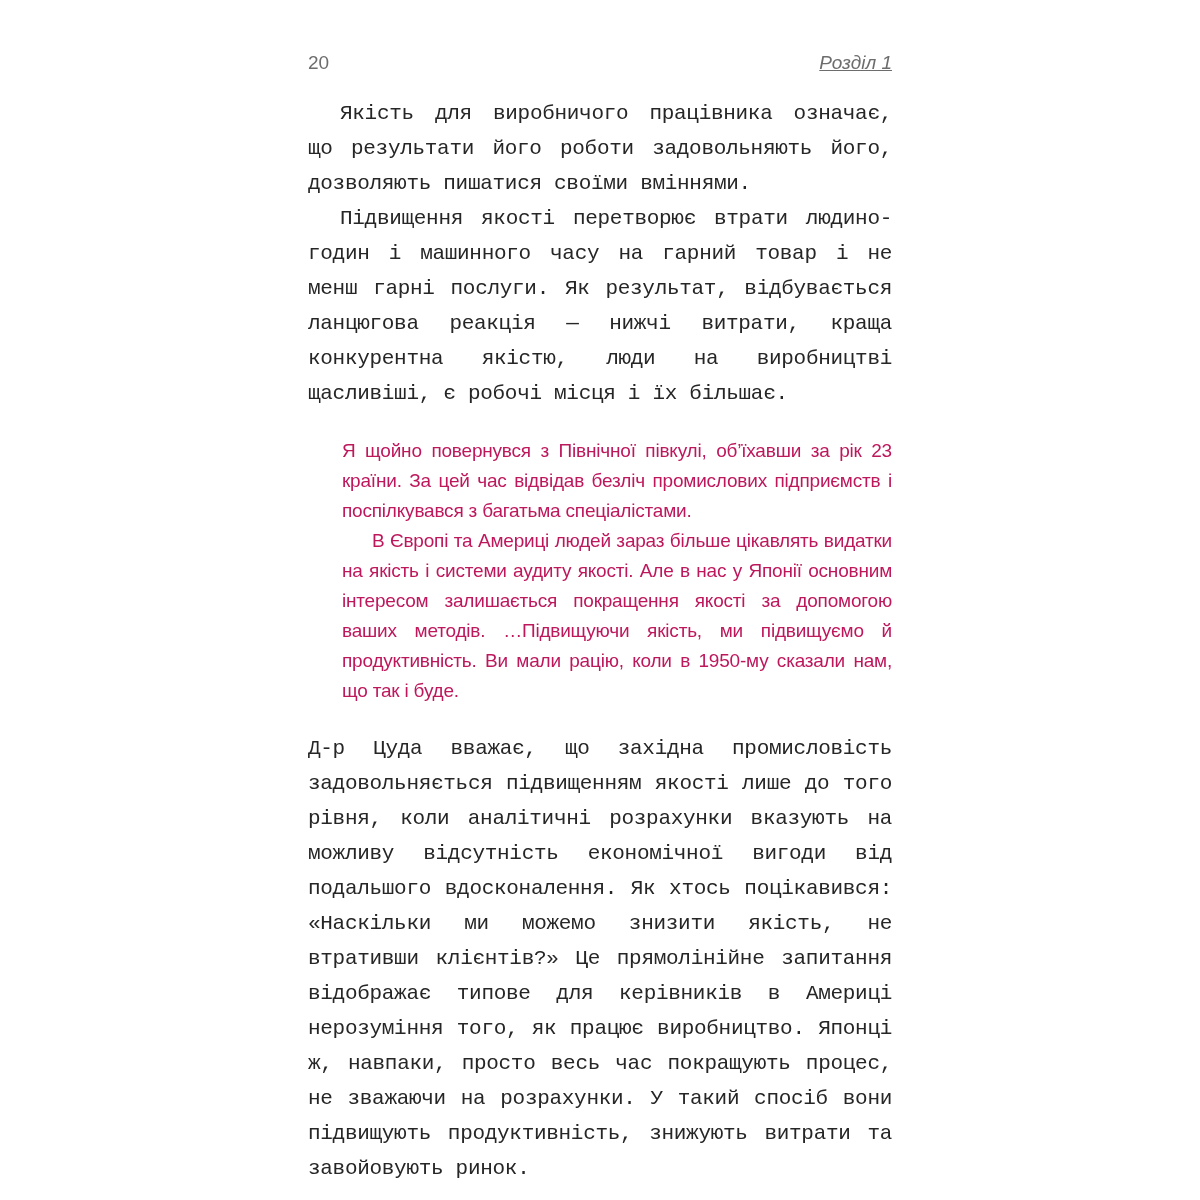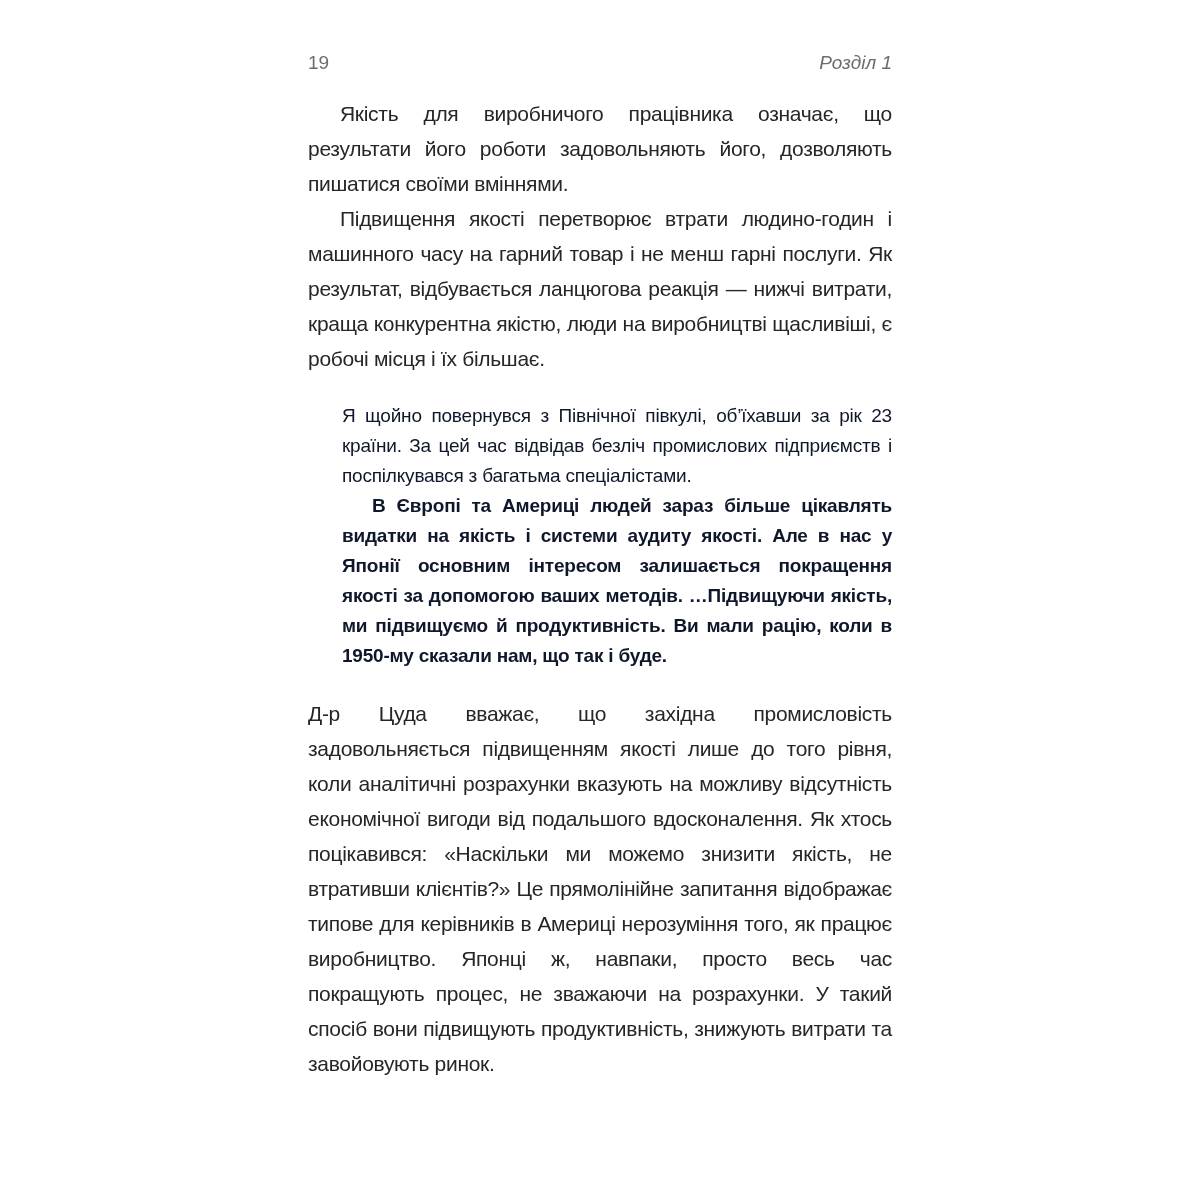--- a/index.html
+++ b/index.html
@@ -28,59 +28,59 @@
     display: flex;
     justify-content: space-between;
     align-items: baseline;
     font-family: "Liberation Sans", sans-serif;
     font-size: 19px;
     color: #6d6d6d;
     margin-bottom: 22px;
   }
   .chapter {
     font-style: italic;
+    text-decoration: underline;
   }
   p.body-text {
     margin: 0;
-    font-family: Liberation Sans, sans-serif;
+    font-family: Liberation Mono, monospace;
     font-size: 21px;
     line-height: 35px;
     color: #262626;
     text-align: justify;
     letter-spacing: -0.3px;
   }
   .indent {
     text-indent: 32px;
   }
   blockquote.quote {
     margin: 25px 0 25px 34px;
     padding: 0;
   }
   .quote-text {
     margin: 0;
     font-family: "Liberation Sans", "DejaVu Sans", sans-serif;
     font-size: 19px;
     line-height: 30px;
-    color: #0f172a;
+    color: #be185d;
     text-align: justify;
     letter-spacing: -0.2px;
   }
   .quote-indent {
     text-indent: 30px;
-    font-weight: bold;
   }
 </style>
 </head>
 <body>
 
 <div class="page">
   <div class="content">
 
     <div class="running-header">
-      <span class="page-num">19</span>
+      <span class="page-num">20</span>
       <span class="chapter">Розділ 1</span>
     </div>
 
     <p class="body-text indent">Якість для виробничого працівника означає, що результати його роботи задовольняють його, дозволяють пишатися своїми вміннями.</p>
 
     <p class="body-text indent">Підвищення якості перетворює втрати людино-годин і машинного часу на гарний товар і не менш гарні послуги. Як результат, відбувається ланцюгова реакція — нижчі витрати, краща конкурентна якістю, люди на виробництві щасливіші, є робочі місця і їх більшає.</p>
 
 
     <blockquote class="quote">
       <p class="quote-text">Я щойно повернувся з Північної півкулі, об’їхавши за рік 23 країни. За цей час відвідав безліч промислових підприємств і поспілкувався з багатьма спеціалістами.</p>

